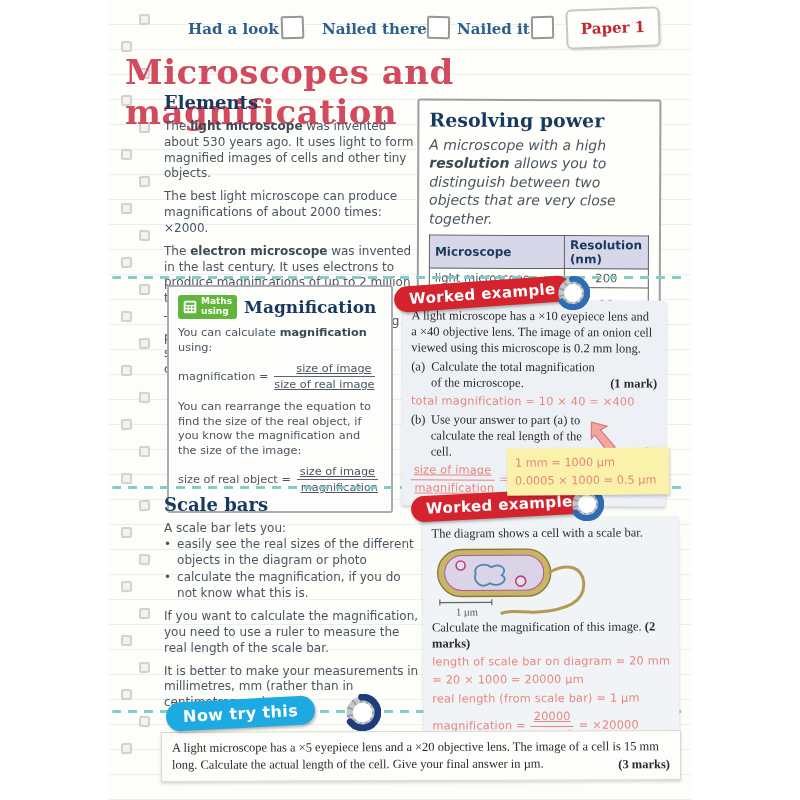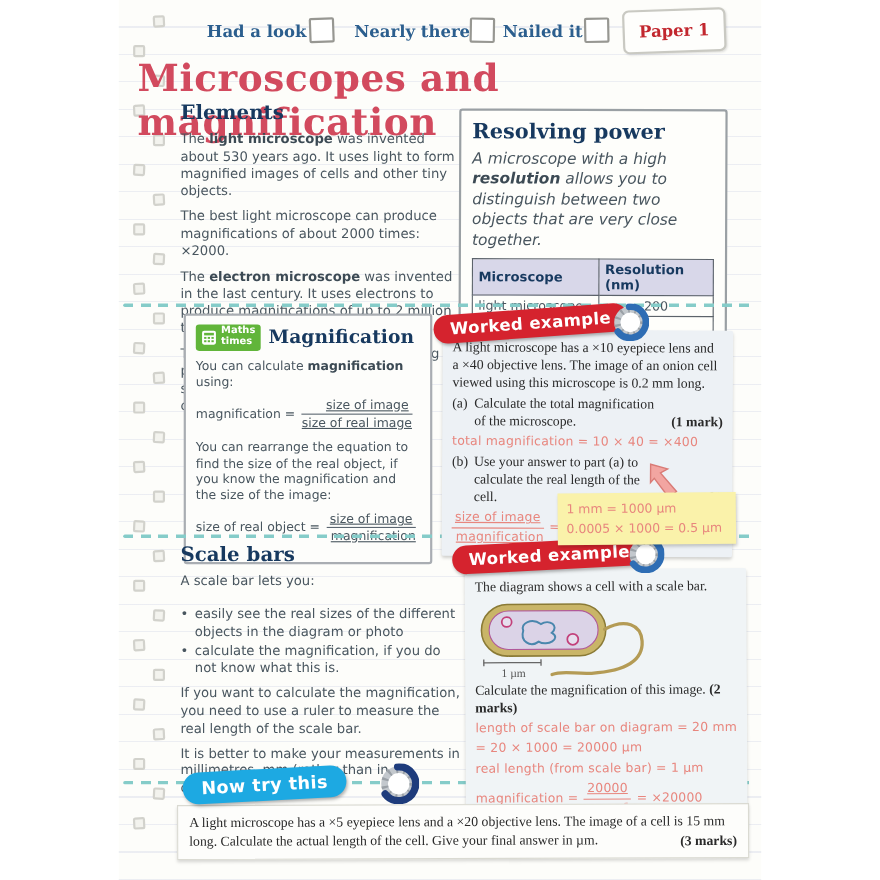--- a/index.html
+++ b/index.html
@@ -128,21 +128,21 @@
       <div class="hole" style="left: 139px; top: 608px; transform: rotate(0deg);"></div>
       <div class="hole" style="left: 121px; top: 635px; transform: rotate(3deg);"></div>
       <div class="hole" style="left: 139px; top: 662px; transform: rotate(-3deg);"></div>
       <div class="hole" style="left: 121px; top: 689px; transform: rotate(0deg);"></div>
       <div class="hole" style="left: 139px; top: 716px; transform: rotate(3deg);"></div>
       <div class="hole" style="left: 121px; top: 743px; transform: rotate(-3deg);"></div>
     </div>
 
   <span class="check-label" style="left:188px; top:20px;">Had a look</span>
   <span class="checkbox" style="left:281px; top:16px; transform:rotate(-2deg);"></span>
-  <span class="check-label" style="left:322px; top:20px;">Nearly there</span>
+  <span class="check-label" style="left:322px; top:20px;">Nailed there</span>
   <span class="checkbox" style="left:427px; top:16px; transform:rotate(1deg);"></span>
   <span class="check-label" style="left:457px; top:20px;">Nailed it!</span>
   <span class="checkbox" style="left:531px; top:16px; transform:rotate(-1deg);"></span>
   <div class="paper-badge">
     <span>Paper 1</span>
   </div>
 
   <h1 class="title">Microscopes and magnification</h1>
 
   <section class="elements">
@@ -153,21 +153,21 @@
     <p class="body-txt">The higher magnification and resolving power of electron microscopes allow scientists to see and understand sub-cellular structures.</p>
   </section>
 
   <aside class="resolving">
     <h2 class="sec">Resolving power</h2>
     <p class="body-txt"><span>A microscope with a high </span><b>resolution</b><span> allows you to distinguish between two objects that are very close together.</span></p>
     <table class="res-table">
       <tbody>
           <tr>
         <th>Microscope</th>
-        <th style="width:104px;">Resolution (nm)</th>
+        <th style="width:84px;">Resolution (nm)</th>
       </tr>
       <tr>
         <td>light microscope</td>
         <td class="val">200</td>
       </tr>
       <tr>
         <td>electron microscope (scanning)</td>
         <td class="val">10</td>
       </tr>
       <tr>
@@ -188,21 +188,21 @@
           <rect x="2.2" y="2.2" width="7.6" height="2" fill="#61b53a"></rect>
           <g fill="#61b53a">
             <rect x="2.2" y="5.4" width="1.8" height="1.5"></rect>
               <rect x="5" y="5.4" width="1.8" height="1.5"></rect>
               <rect x="7.9" y="5.4" width="1.8" height="1.5"></rect>
             <rect x="2.2" y="8" width="1.8" height="1.5"></rect>
               <rect x="5" y="8" width="1.8" height="1.5"></rect>
               <rect x="7.9" y="8" width="1.8" height="1.5"></rect>
           </g>
         </svg>
-        <span class="txt"><span>Maths</span><br><span>times</span></span>
+        <span class="txt"><span>Maths</span><br><span>using</span></span>
       </span>
       <h2 class="sec">Magnification</h2>
     </div>
     <p class="body-txt"><span>You can calculate </span><b>magnification</b><span> using:</span></p>
     <div class="eq">
       <span>magnification =</span>
       <span class="frac">
           <span class="num">size of image</span>
           <span class="den">size of real image</span>
         </span>
@@ -254,21 +254,21 @@
   </svg>
   <div class="note">
     <div>1 mm = 1000 µm</div>
     <div>0.0005 × 1000 = 0.5 µm</div>
   </div>
 
   <div class="dash dash2"></div>
 
   <section class="scalebars">
     <h2 class="sec">Scale bars</h2>
-    <p class="body-txt" style="margin-bottom:14px;">A scale bar lets you:</p>
+    <p class="body-txt" style="margin-bottom:0;">A scale bar lets you:</p>
     <div class="bullet body-txt">
         <span class="dot">•</span>
         <span>easily see the real sizes of the different objects in the diagram or photo</span>
       </div>
     <div class="bullet body-txt" style="margin-bottom:7px;">
         <span class="dot">•</span>
         <span>calculate the magnification, if you do not know what this is.</span>
       </div>
     <p class="body-txt">If you want to calculate the magnification, you need to use a ruler to measure the real length of the scale bar.</p>
     <p class="body-txt">It is better to make your measurements in millimetres, mm (rather than in centimetres, cm).</p>

